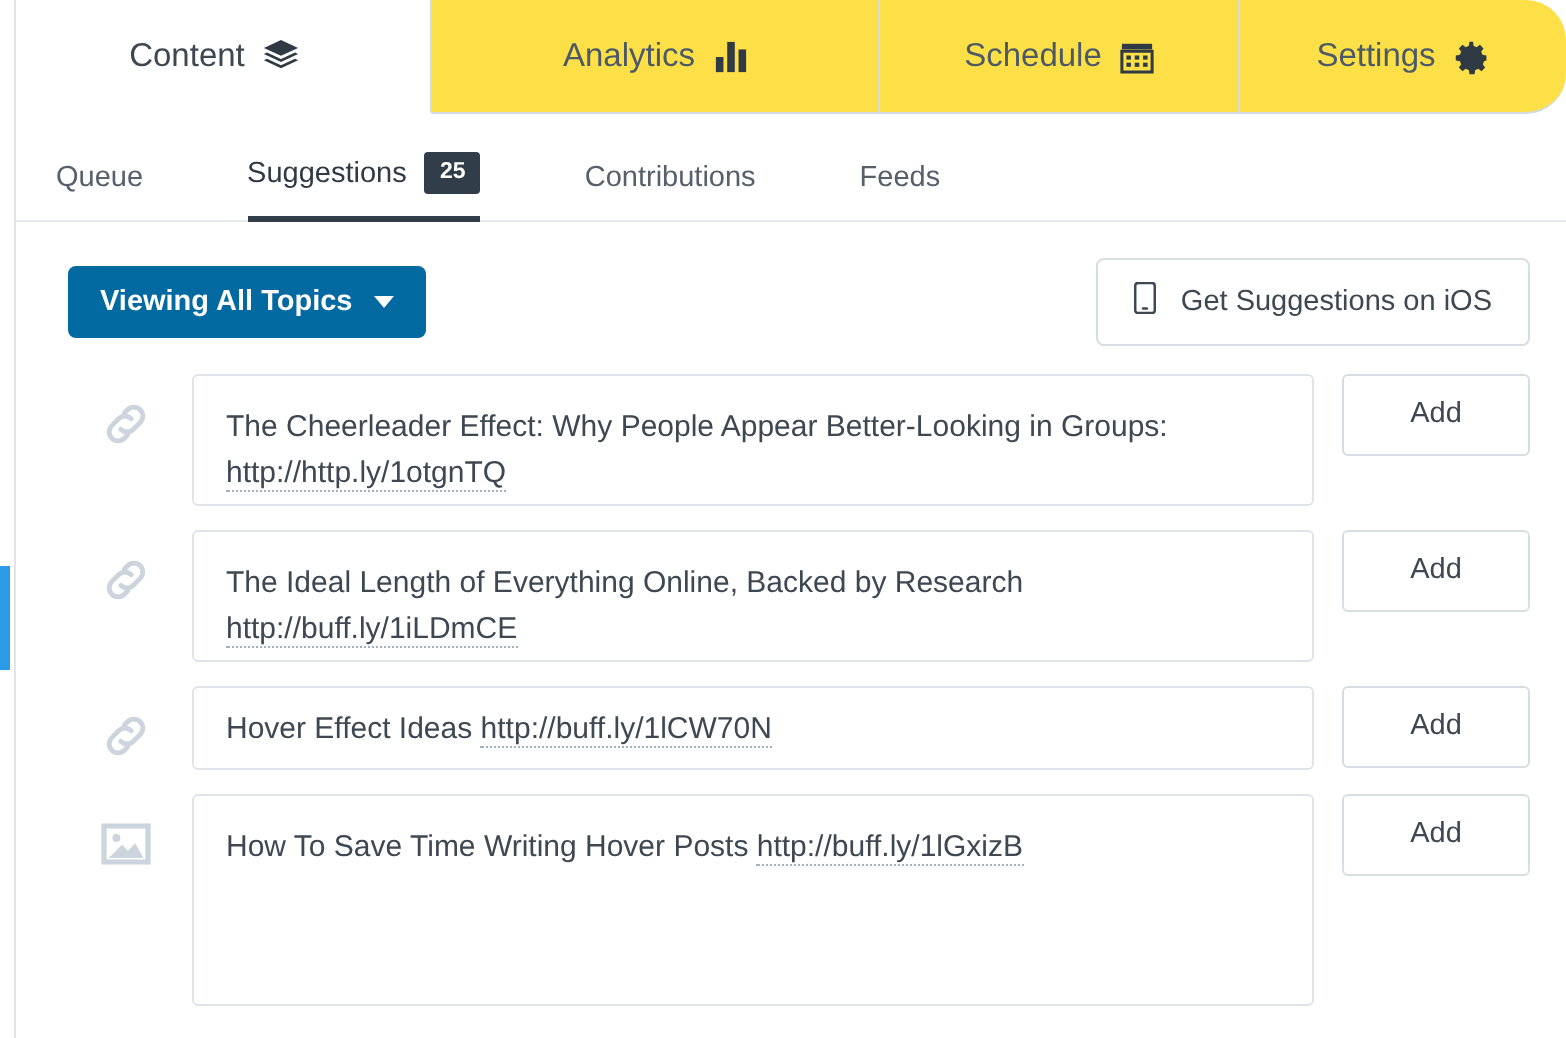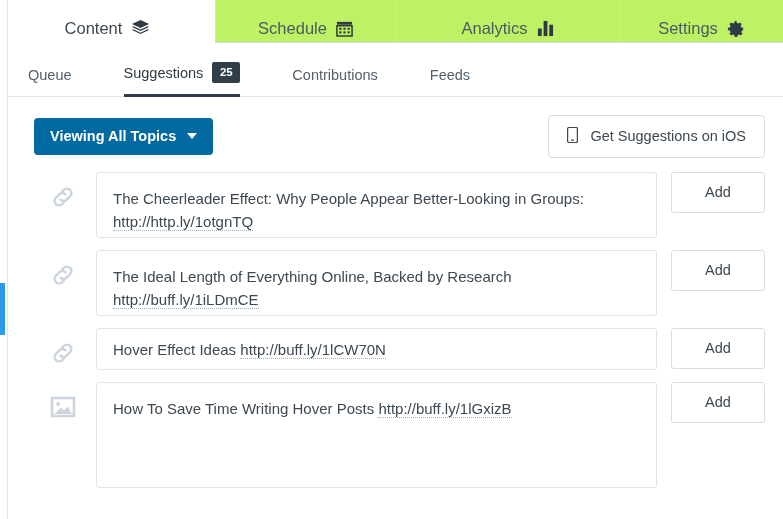--- a/index.html
+++ b/index.html
@@ -43,23 +43,24 @@
     width: 5px;
     height: 52px;
     background: #2b9ae8;
     border-radius: 0;
   }
 
   
   .primary-tabs {
     position: relative;
     display: flex;
-    height: 43px;
-    background: #bef264;
+    height: 57px;
+    background: #fde047;
     border-bottom: 1px solid #d3dce3;
+    border-radius: 20px;
   }
   .ptab {
     display: flex;
     align-items: center;
     justify-content: center;
     gap: 9px;
     font-size: 16.5px;
     color: #4c5a67;
     height: 57px;
     position: relative;
@@ -278,51 +279,51 @@
 
   <div class="primary-tabs">
 
     <div class="ptab ptab-content active">
       <span class="ptab-label">Content</span>
       <span class="ptab-ico">
         <svg width="19" height="19" viewBox="0 0 20 20" fill="currentColor" aria-hidden="true">
           <path d="M10 1 19 5.2 10 9.4 1 5.2z"></path>
           <path d="M10 11.1 2.6 7.6 1 8.4 10 12.6 19 8.4l-1.6-.8z"></path>
           <path d="M10 14.4 2.6 10.9 1 11.7 10 15.9 19 11.7l-1.6-.8z"></path>
+        </svg>
+      </span>
+    </div>
+
+    <div class="ptab ptab-analytics">
+      <span class="ptab-label">Analytics</span>
+      <span class="ptab-ico">
+        <svg width="17" height="17" viewBox="0 0 18 18" fill="currentColor" aria-hidden="true">
+          <rect x="1" y="9" width="4" height="8"></rect>
+          <rect x="7" y="1" width="4" height="16"></rect>
+          <rect x="13" y="5" width="4" height="12"></rect>
         </svg>
       </span>
     </div>
 
     <div class="ptab ptab-schedule">
       <span class="ptab-label">Schedule</span>
       <span class="ptab-ico">
         <svg width="17" height="17" viewBox="0 0 18 18" fill="currentColor" aria-hidden="true">
           <path d="M1 2h16v3H1z"></path>
           <path d="M1 6h16v11H1z" fill="none" stroke="currentColor" stroke-width="1.6"></path>
           <rect x="3.4" y="8.2" width="2.4" height="2.2"></rect>
           <rect x="7.8" y="8.2" width="2.4" height="2.2"></rect>
           <rect x="12.2" y="8.2" width="2.4" height="2.2"></rect>
           <rect x="3.4" y="12" width="2.4" height="2.2"></rect>
           <rect x="7.8" y="12" width="2.4" height="2.2"></rect>
           <rect x="12.2" y="12" width="2.4" height="2.2"></rect>
         </svg>
       </span>
     </div>
 
-    <div class="ptab ptab-analytics">
-      <span class="ptab-label">Analytics</span>
-      <span class="ptab-ico">
-        <svg width="17" height="17" viewBox="0 0 18 18" fill="currentColor" aria-hidden="true">
-          <rect x="1" y="9" width="4" height="8"></rect>
-          <rect x="7" y="1" width="4" height="16"></rect>
-          <rect x="13" y="5" width="4" height="12"></rect>
-        </svg>
-      </span>
-    </div>
-
     <div class="ptab ptab-settings">
       <span class="ptab-label">Settings</span>
       <span class="ptab-ico">
         <svg width="18" height="18" viewBox="0 0 20 20" fill="currentColor" aria-hidden="true">
           <path d="M10 6.6a3.4 3.4 0 1 0 0 6.8 3.4 3.4 0 0 0 0-6.8zm0 5.1a1.7 1.7 0 1 1 0-3.4 1.7 1.7 0 0 1 0 3.4z"></path>
           <path d="M18 11.4v-2.8l-2.2-.4a6 6 0 0 0-.7-1.7l1.3-1.8-2-2-1.8 1.3a6 6 0 0 0-1.7-.7L10.6 1H8.6l-.4 2.3a6 6 0 0 0-1.7.7L4.7 2.7l-2 2L4 6.5a6 6 0 0 0-.7 1.7L1 8.6v2.8l2.3.4c.15.6.4 1.17.7 1.7l-1.3 1.8 2 2 1.8-1.3c.53.3 1.1.55 1.7.7l.4 2.3h2.8l.4-2.3a6 6 0 0 0 1.7-.7l1.8 1.3 2-2-1.3-1.8c.3-.53.55-1.1.7-1.7z"></path>
         </svg>
       </span>
     </div>
 

